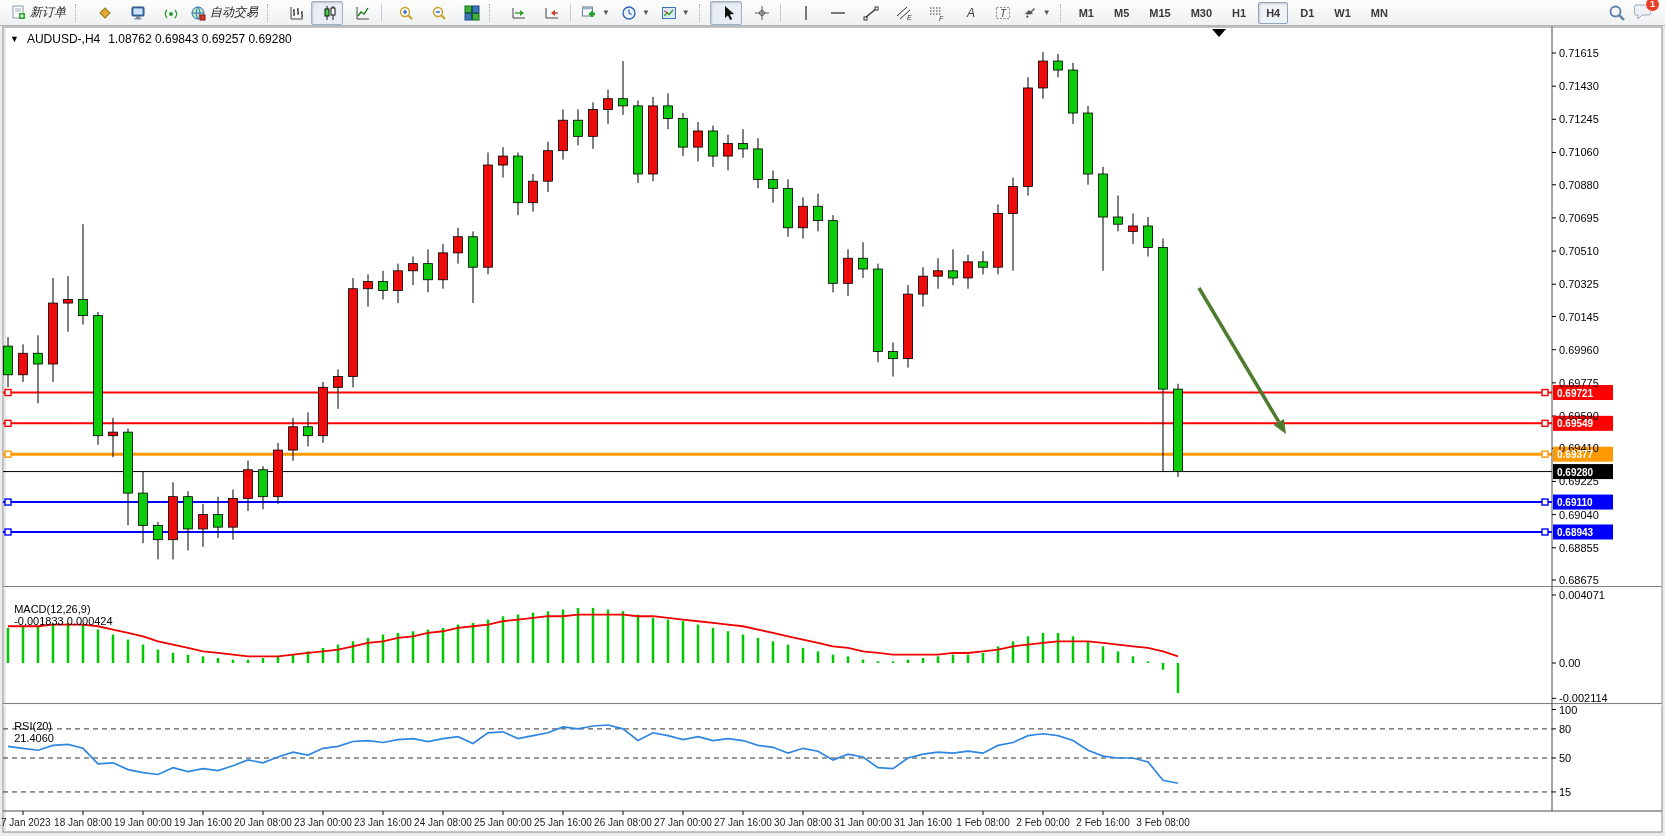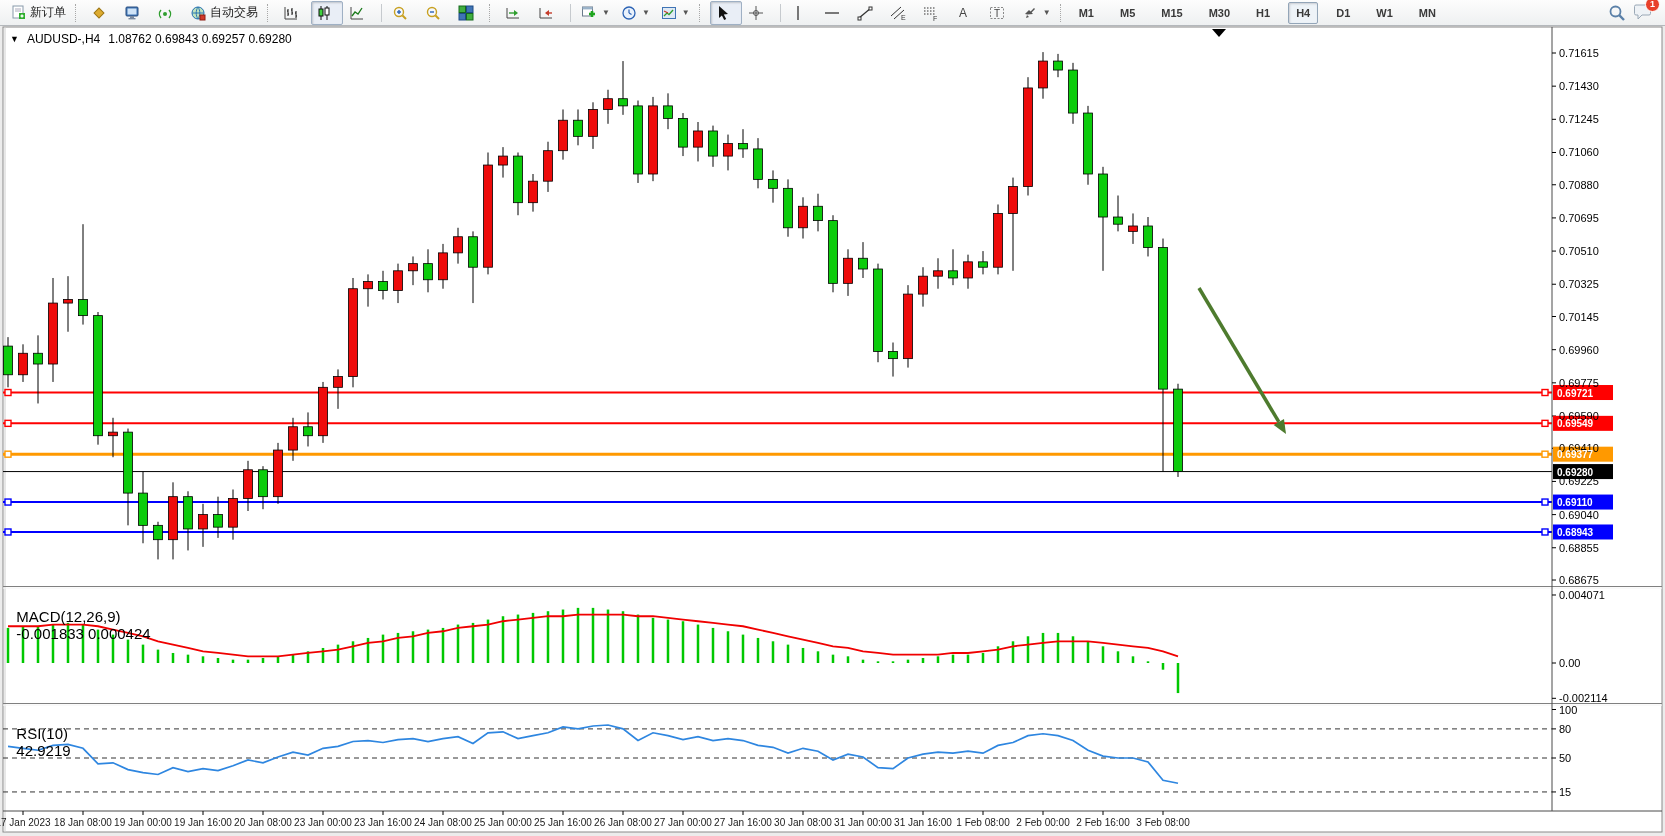--- a/index.html
+++ b/index.html
@@ -1,38 +1,38 @@
 <!DOCTYPE html>
 <html><head>
 <meta charset="utf-8">
 <style>
   html,body{margin:0;padding:0;width:1665px;height:836px;overflow:hidden;
     background:#ececec;font-family:"Liberation Sans",sans-serif;}
   
   .toolbar{position:absolute;left:0;top:0;width:1665px;height:26px;
     background:linear-gradient(#fdfdfd,#eef0f1);border-bottom:1px solid #b4b8bc;
     display:flex;align-items:center;padding:0 6px;box-sizing:border-box;gap:1px;}
-  .tbtn{height:22px;min-width:22px;display:flex;align-items:center;justify-content:space-between;
+  .tbtn{height:22px;min-width:22px;display:flex;align-items:center;justify-content:flex-end;
     gap:4px;padding:0 4px;border:1px solid transparent;border-radius:2px;
-    font-size:12px;color:#222;cursor:default;}
+    font-size:12px;color:#222;cursor:default;font-style:italic;}
   .tbtn.pressed{background:#e9eef6;border-color:#9fb0c4;box-shadow:inset 1px 1px 2px rgba(0,0,0,.18);}
   .grip{width:5px;height:18px;border-left:1px dotted #a8a8a8;margin:0 4px 0 3px;}
   .sep{width:1px;height:18px;background:#c6cace;margin:0 4px;}
-  .tf-group{display:flex;align-items:center;gap:10px;}
+  .tf-group{display:flex;align-items:center;gap:4px;}
   .tf{font-size:11px;font-weight:bold;color:#3a3a3a;padding:0 7px;height:20px;
     line-height:20px;border:1px solid transparent;border-radius:2px;}
   .tf.active{border-color:#93a5b8;background:#eef3f8;box-shadow:inset 1px 1px 2px #c9ccd2;text-align:center;}
   .right-group{margin-left:auto;display:flex;align-items:center;gap:8px;padding-right:6px;}
   .chat-wrap{position:relative;}
   .badge{position:absolute;top:-5px;right:-7px;min-width:13px;height:13px;border-radius:8px;
     background:#e8402a;color:#fff;font-size:9px;font-weight:bold;display:flex;
     align-items:center;justify-content:center;border:1px solid #fff;}
   .dd{font-size:8px;color:#555;margin-left:1px;}
   
-  .overlay-label{position:absolute;font-size:15px;color:#000;white-space:pre;z-index:5;}
+  .overlay-label{position:absolute;font-size:11px;color:#000;white-space:pre;z-index:5;}
   #chart-title{left:10px;top:32px;display:flex;gap:8px;align-items:center;font-size:12px;}
   #menu-tri{font-size:9px;color:#000;}
   #macd-label{left:8px;top:591px;}
   #rsi-label{left:8px;top:708px;}
   svg text{font-family:"Liberation Sans",sans-serif;}
   .ax{font-size:11px;fill:#000;}
   .axb{font-size:10px;font-weight:bold;fill:#fff;}
   .dt{font-size:10px;fill:#1a1a1a;}
   .icon{display:inline-flex;}
 </style>
@@ -701,15 +701,15 @@
 <div class="overlay-label" id="chart-title">
   <span id="menu-tri">▼</span>
   <span>AUDUSD-,H4</span>
   <span>1.08762 0.69843 0.69257 0.69280</span>
 </div>
 <div class="overlay-label" id="macd-label">
   <span>MACD(12,26,9)</span>
   <span>-0.001833 0.000424</span>
 </div>
 <div class="overlay-label" id="rsi-label">
-  <span>RSI(10)</span>
-  <span>42.9219</span>
+  <span>RSI(20)</span>
+  <span>21.4060</span>
 </div>
 
 </body></html>

